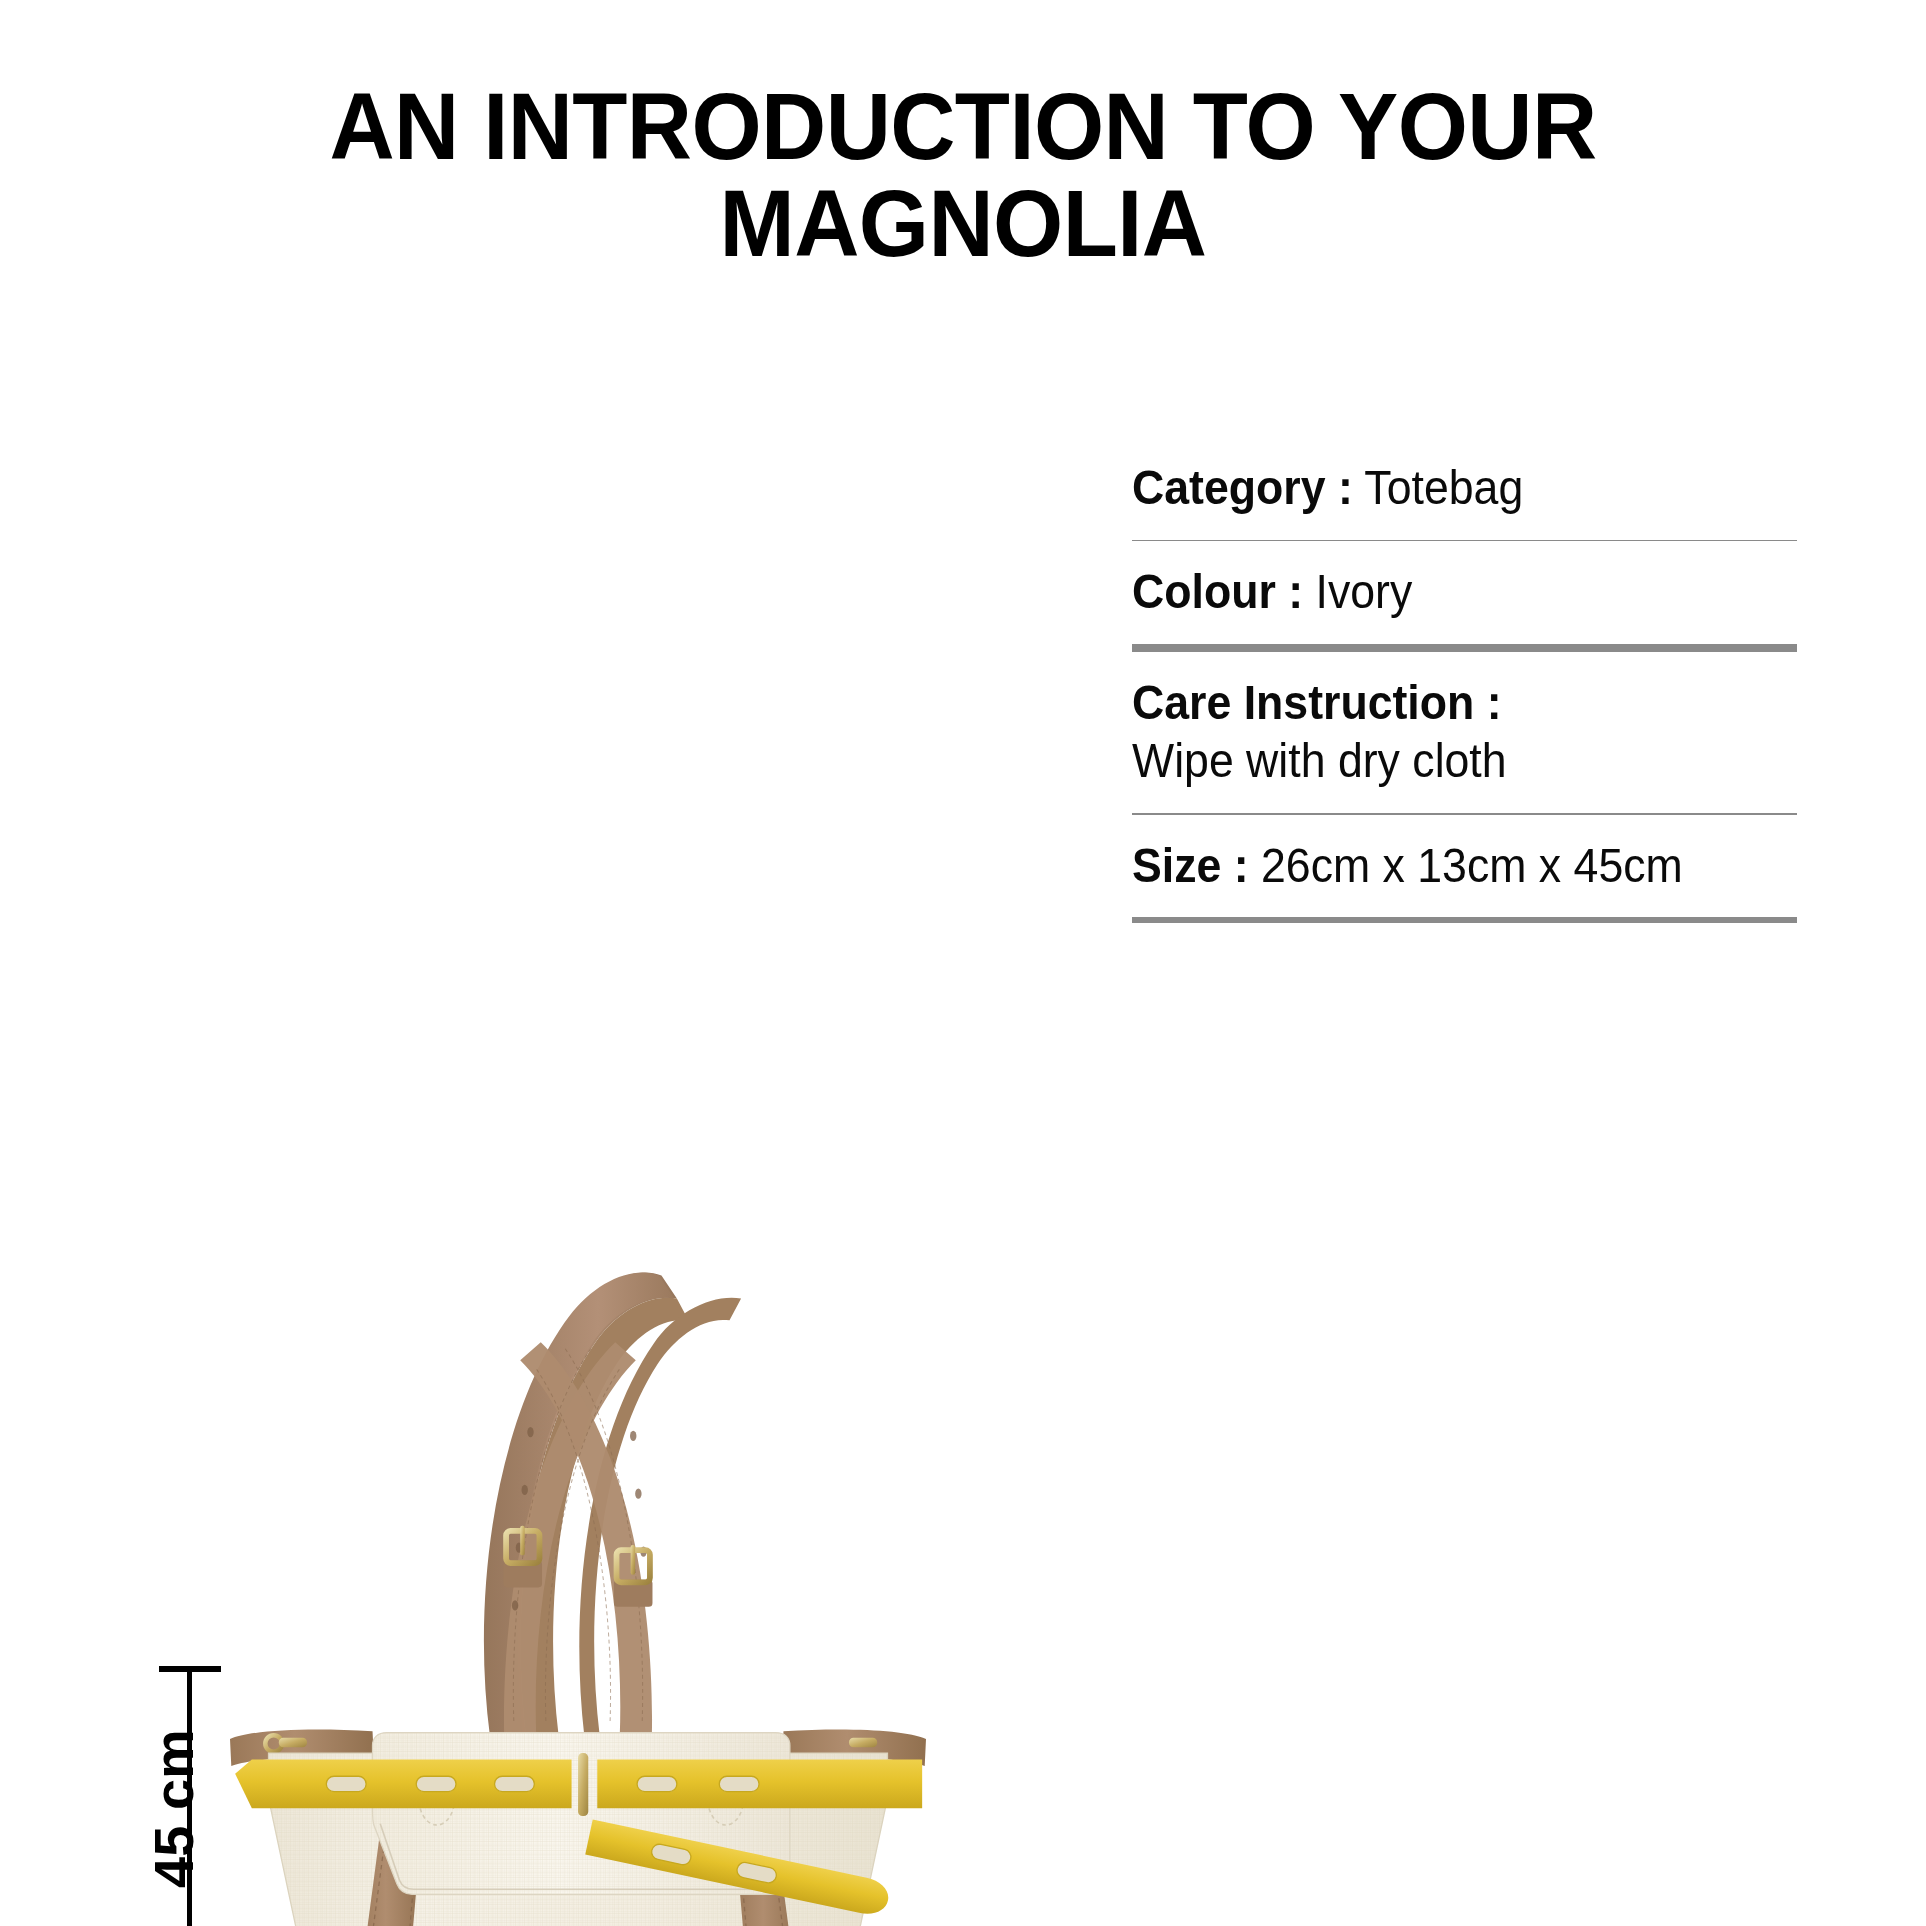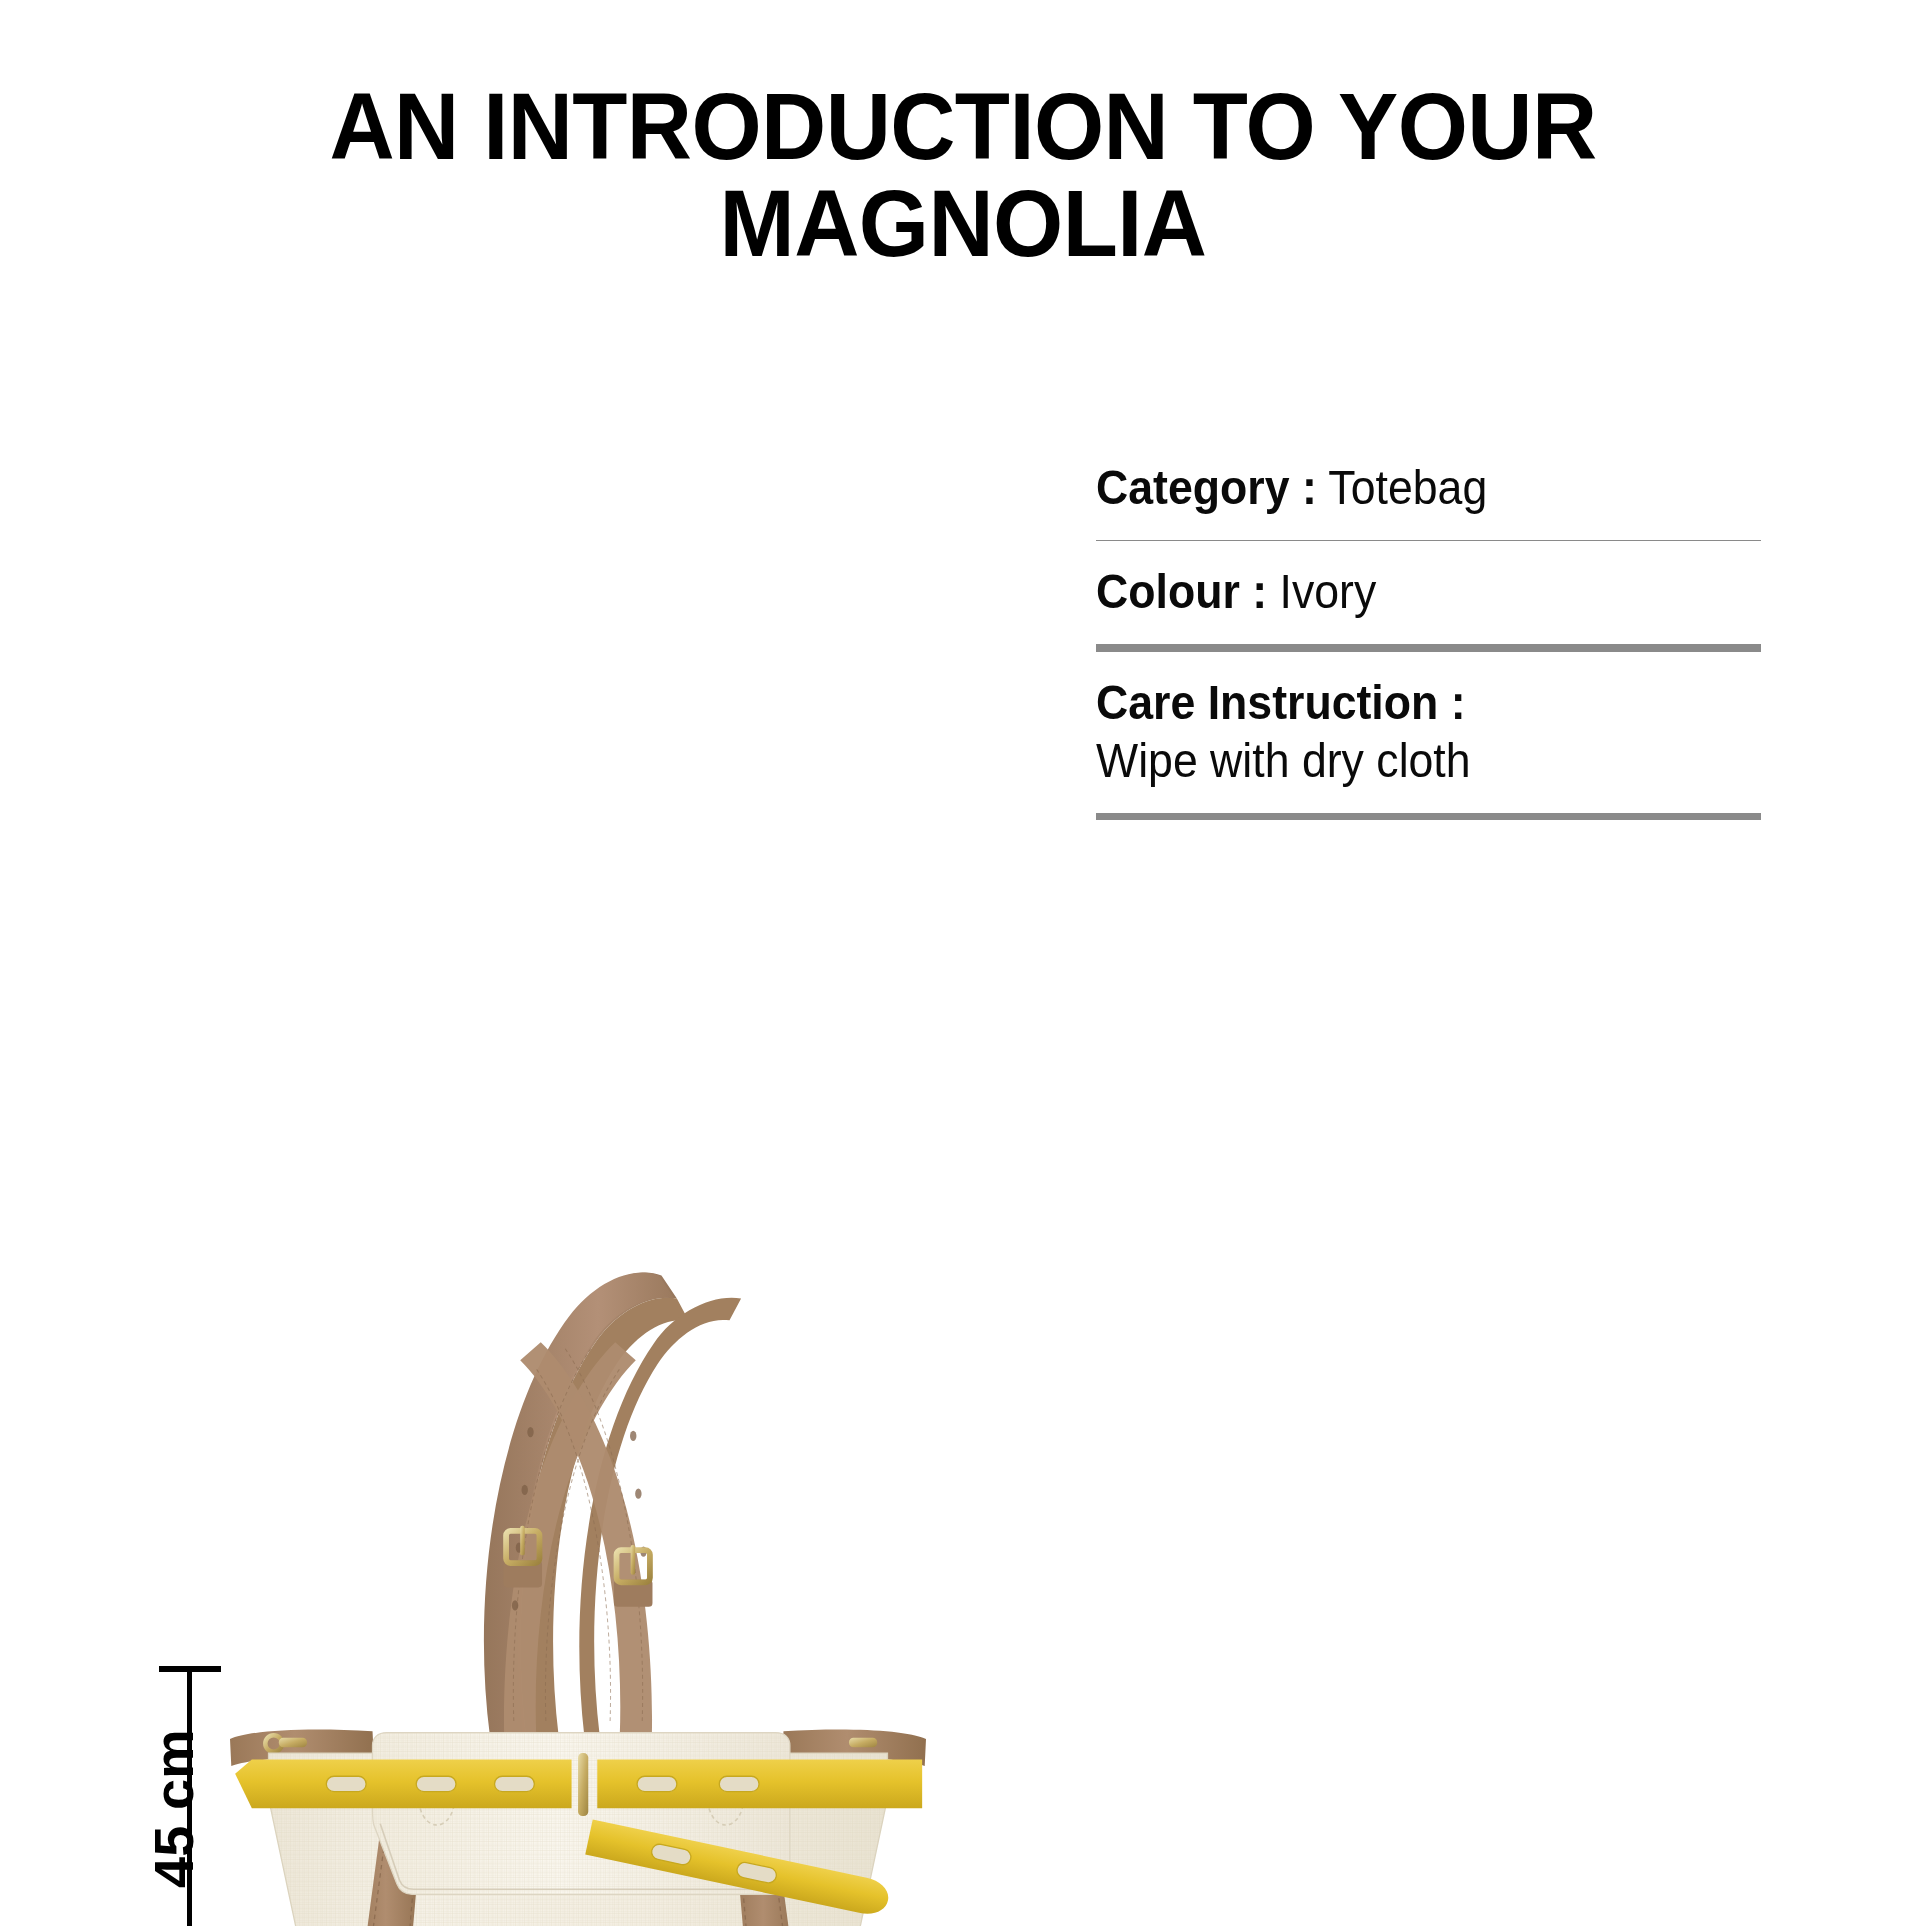--- a/index.html
+++ b/index.html
@@ -28,21 +28,21 @@
     white-space:nowrap;
   }
 
   
   #product-panel{
     position:absolute;
     left:0px; top:514px; width:1091px; height:1220px;
   }
   #spec-panel{
     position:absolute;
-    left:1096px; top:437px; width:681px;
+    left:1132px; top:437px; width:681px;
   }
 
   
   .spec-row{position:relative;}
   .spec-line{
     font-size:48px;
     line-height:1.22;
     color:#0a0a0a;
     white-space:nowrap;
     transform:scaleX(0.93);
@@ -327,17 +327,22 @@
     <div class="spec-divider"></div>
     <div class="spec-divider"></div>
     <div class="spec-divider"></div>
     <div class="spec-row">
       <div class="sp-pad-top"></div>
       <div class="spec-line"><span class="spec-label">Care Instruction :</span></div>
       <div class="spec-line"><span class="spec-value">Wipe with dry cloth</span></div>
       <div class="sp-pad-bot"></div>
     </div>
     <div class="spec-divider"></div>
+    <div class="spec-row">
+      <div class="sp-pad-top"></div>
+      <div class="spec-line"><span class="spec-label">Size :</span> <span class="spec-value">26cm x 13cm x 45cm</span></div>
+      <div class="sp-pad-bot"></div>
+    </div>
     <div class="spec-divider"></div>
     <div class="spec-divider"></div>
     <div class="spec-divider"></div>
   </div>
 
 
 </body></html>

